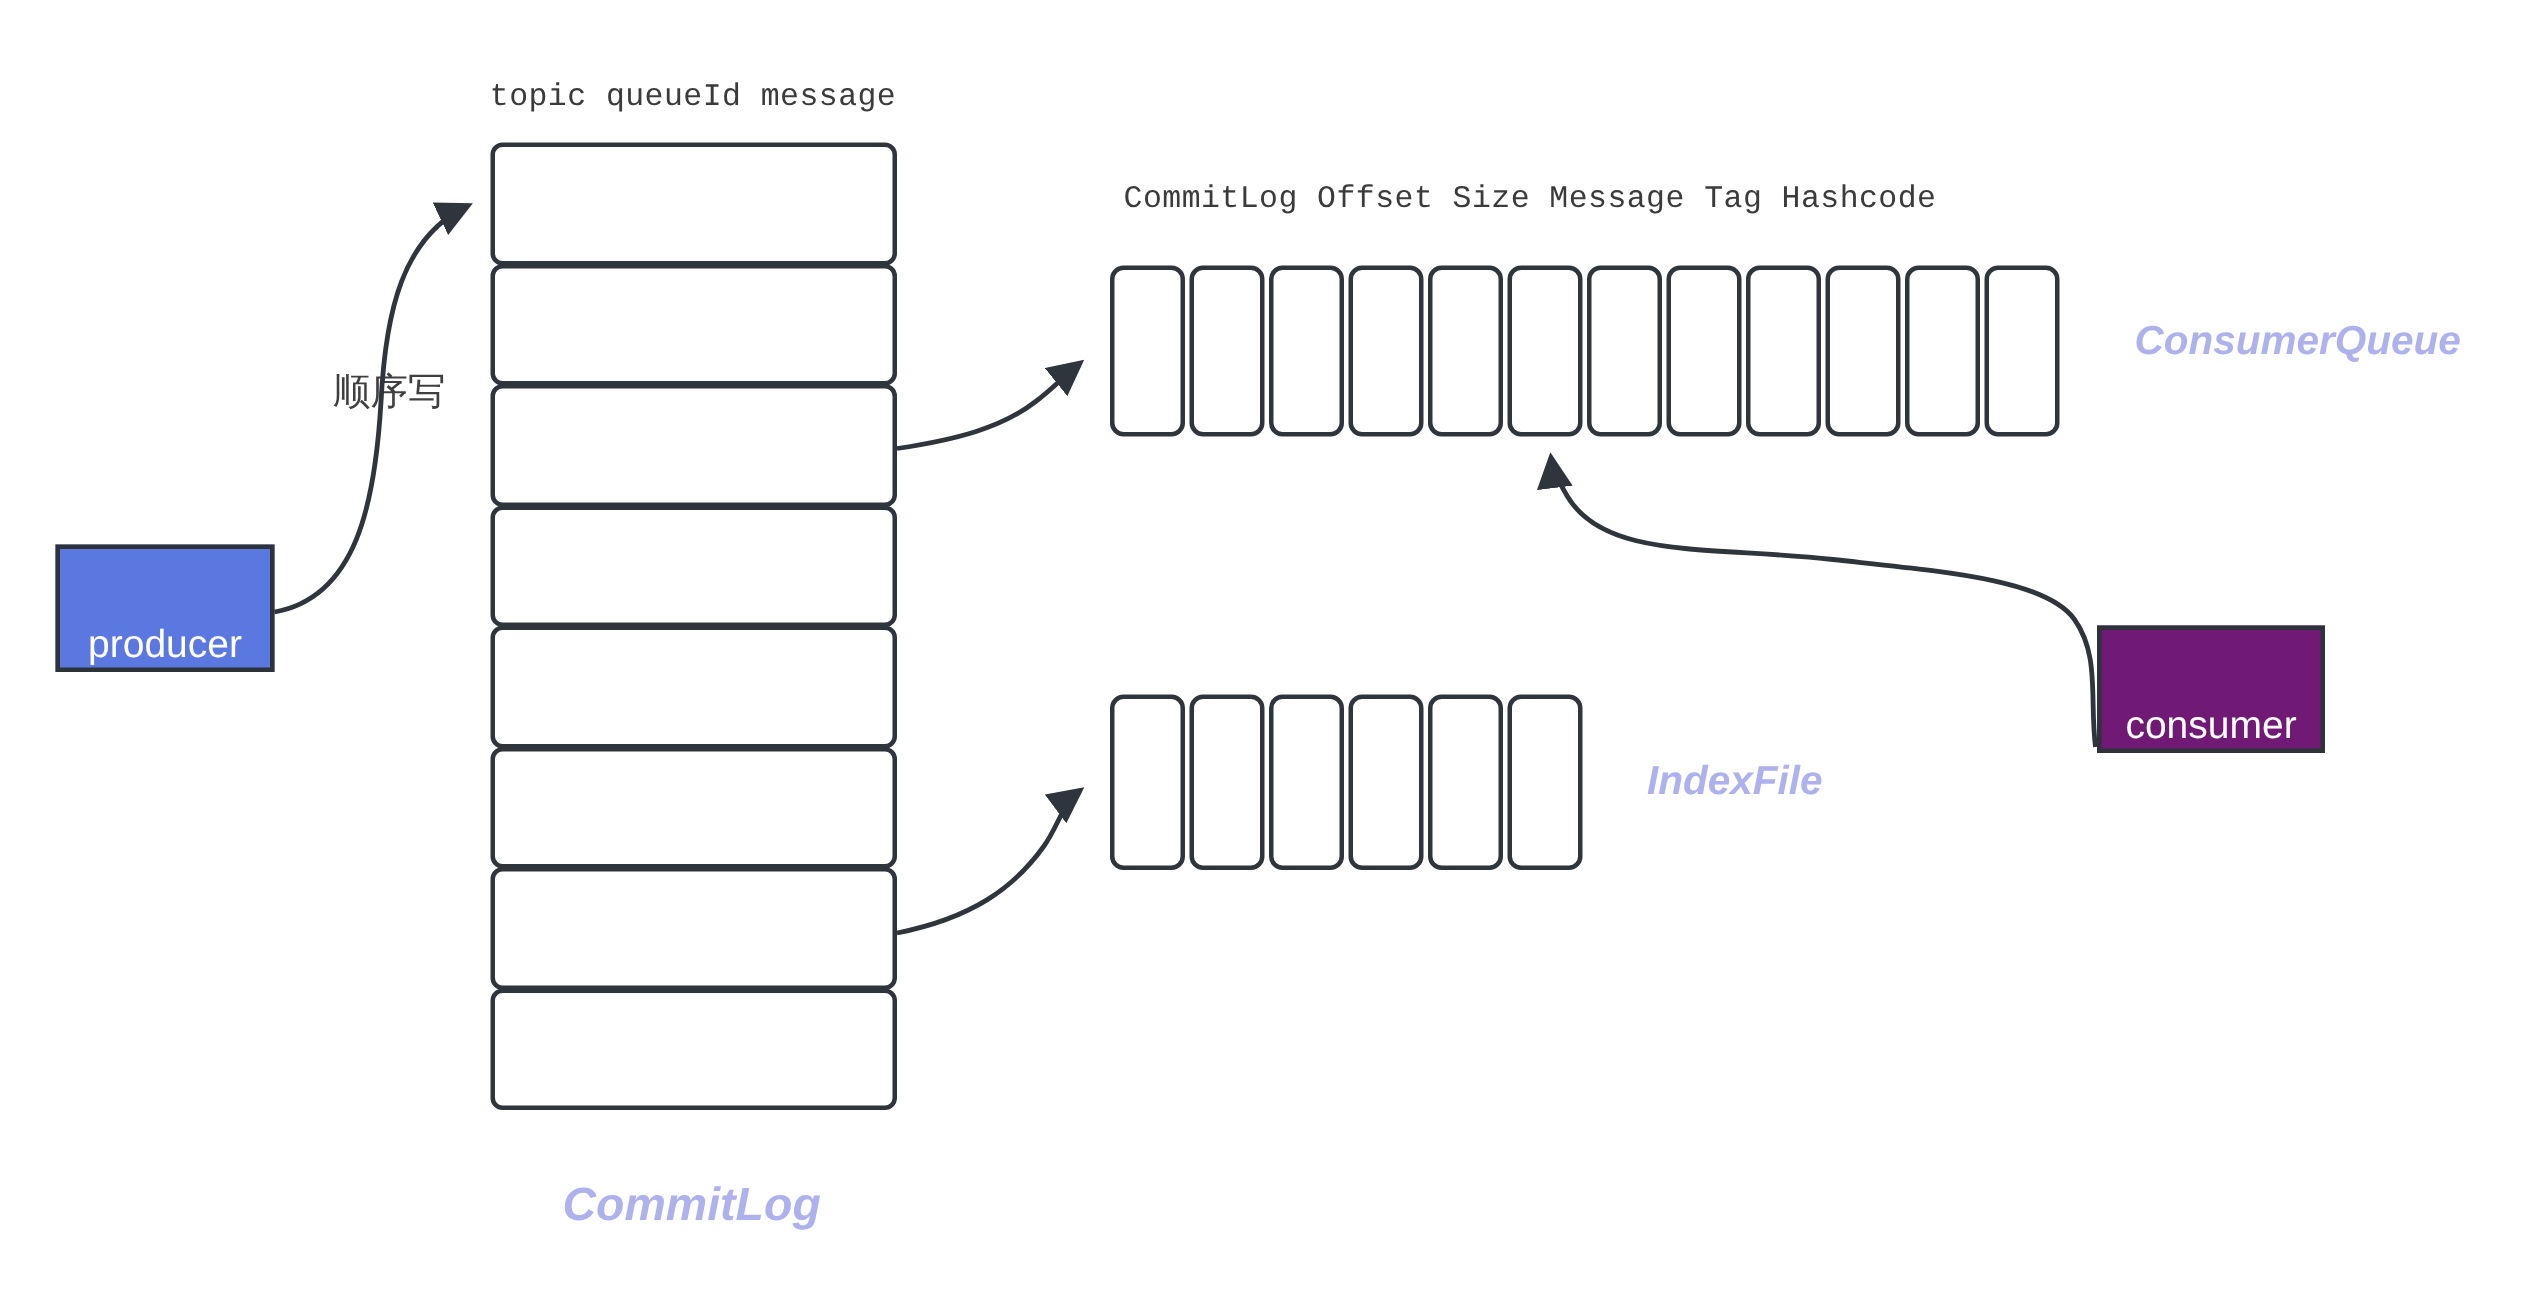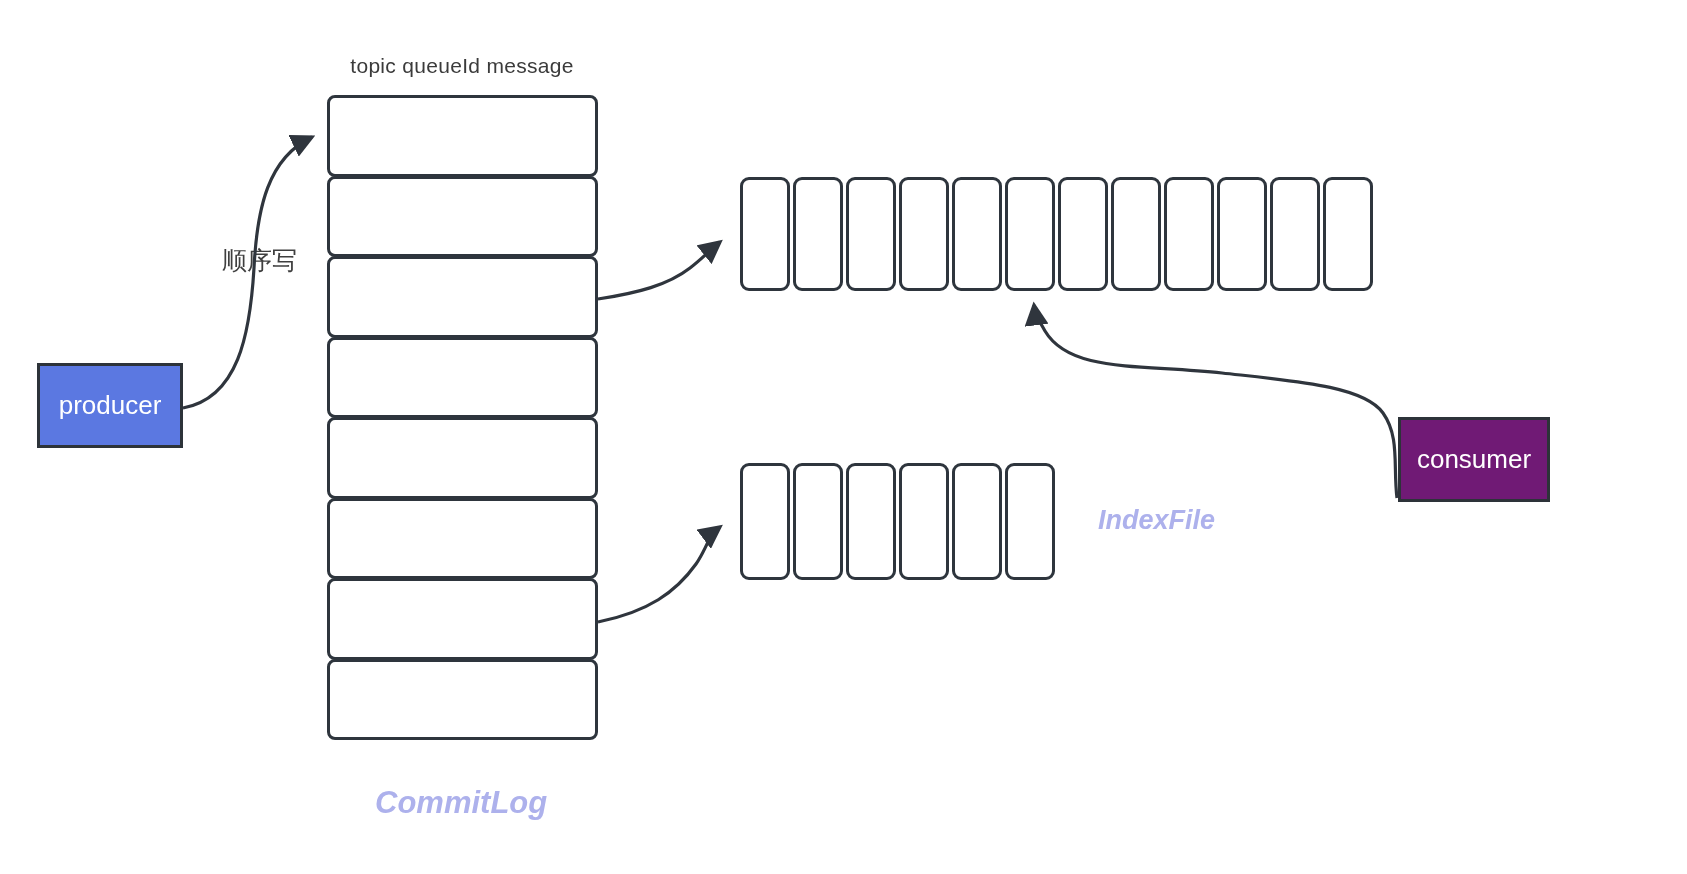--- a/index.html
+++ b/index.html
@@ -10,21 +10,21 @@
     font-family:"Liberation Sans","DejaVu Sans",sans-serif;
     overflow:hidden;
   }
   .abs{position:absolute;}
   .hdr{
     color:#3b3b3b;
     font-size:21px;
     letter-spacing:0.3px;
     white-space:nowrap;
   }
-  .hdr.center{text-align:center;transform:translateX(-50%);}
+  .hdr.center{text-align:center;transform:translateX(-50%);font-family:Liberation Mono, monospace;}
   .purple-label{
     color:#adb1ec;
     font-style:italic;
     font-weight:bold;
     font-size:27px;
     white-space:nowrap;
   }
   .commitlog-stack{
     left:327px;top:95px;width:271px;height:645px;
     display:flex;flex-direction:column;
@@ -43,21 +43,21 @@
     background:#ffffff;
     border:3px solid #2e353d;
     border-radius:9px;
     box-sizing:border-box;
   }
   .cq-row{left:740px;top:177px;height:114px;}
   .cq-row .vcell{height:114px;}
   .if-row{left:740px;top:463px;height:117px;}
   .if-row .vcell{height:117px;}
   .node-box{
-    display:flex;align-items:center;justify-content:center;
+    display:flex;align-items:flex-end;justify-content:center;
     border:3px solid #2d3339;
     color:#ffffff;
     font-size:26px;
     box-sizing:border-box;
   }
   .producer-box{left:37px;top:363px;width:146px;height:85px;background:#5b78e1;}
   .consumer-box{left:1398px;top:417px;width:152px;height:85px;background:#701a75;}
   .seq-label{
     left:222px;top:244px;
     color:#3f3f3f;font-size:25px;white-space:nowrap;
@@ -84,36 +84,38 @@
       <div class="commitlog-cell"></div>
       <div class="commitlog-cell"></div>
     </div>
 
   <div class="abs node-box producer-box">
     <span>producer</span>
   </div>
 
   <div class="abs seq-label">顺序写</div>
 
+  <div class="abs hdr center" style="left:1020px;top:122px;">CommitLog Offset Size Message Tag Hashcode</div>
 
   <div class="abs cell-row cq-row">
     <div class="vcell"></div>
   <div class="vcell"></div>
       <div class="vcell"></div>
       <div class="vcell"></div>
       <div class="vcell"></div>
       <div class="vcell"></div>
       <div class="vcell"></div>
       <div class="vcell"></div>
       <div class="vcell"></div>
       <div class="vcell"></div>
       <div class="vcell"></div>
       <div class="vcell"></div>
     </div>
 
+  <div class="abs purple-label cq-label">ConsumerQueue</div>
 
   <div class="abs node-box consumer-box">
     <span>consumer</span>
   </div>
 
 
   <div class="abs cell-row if-row">
     <div class="vcell"></div>
   <div class="vcell"></div>
       <div class="vcell"></div>

